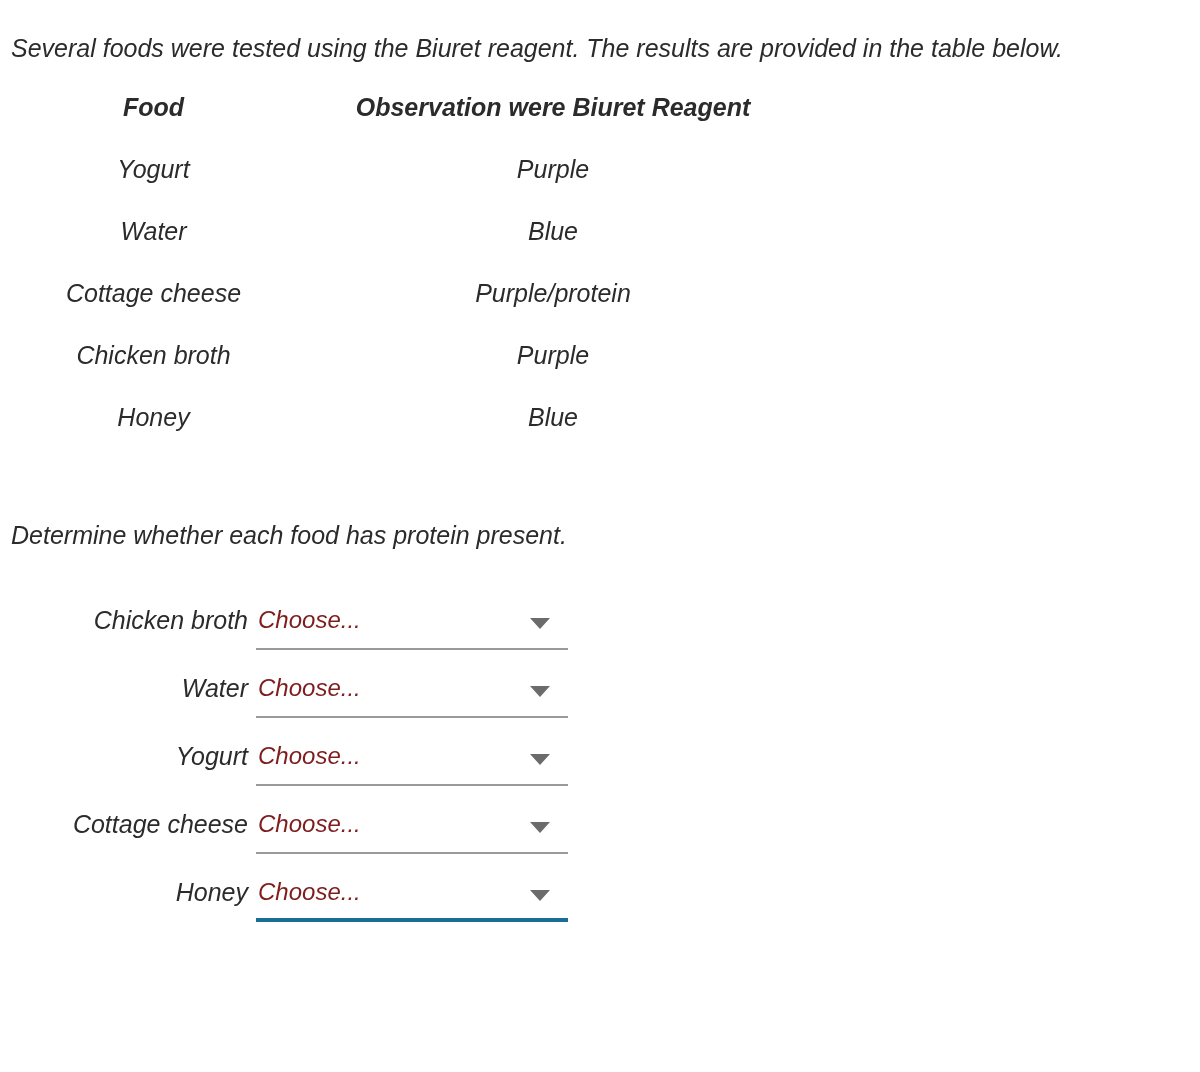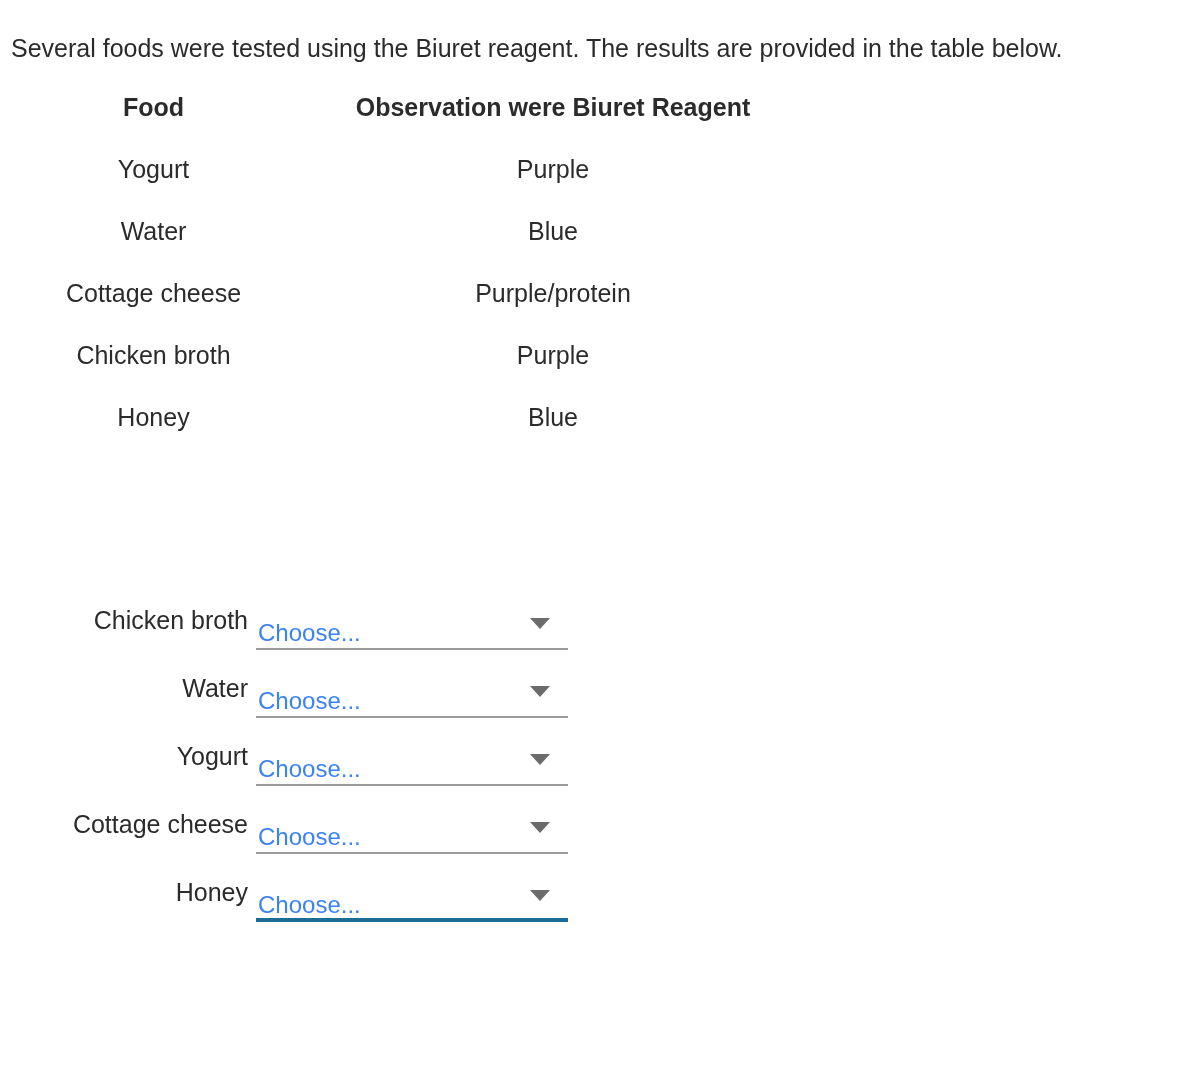--- a/index.html
+++ b/index.html
@@ -15,20 +15,21 @@
     font-family: "Liberation Sans", sans-serif;
     color: #2b2b2b;
     -webkit-font-smoothing: antialiased;
   }
 
   .page {
     position: relative;
     width: 1200px;
     height: 916px;
     background: #ffffff;
+    font-style: italic;
   }
 
   
   .intro {
     position: absolute;
     left: 11px;
     top: 30px;
     width: 1400px;
     font-size: 25px;
     line-height: 36px;
@@ -112,23 +113,22 @@
   }
   .dd-select.focused {
     border-bottom: 4px solid #1a6e96;
   }
   .dd-value {
     position: absolute;
     left: 2px;
     top: 4px;
     font-size: 24px;
     line-height: 32px;
-    color: #3b82f6;
-    white-space: nowrap;
-    margin-top: 13px;
+    color: #7f1d1d;
+    white-space: nowrap;
   }
   .dd-arrow {
     position: absolute;
     right: 18px;
     top: 18px;
     width: 0;
     height: 0;
     border-left: 10px solid transparent;
     border-right: 10px solid transparent;
     border-top: 11px solid #6b6b6b;
@@ -165,20 +165,21 @@
           <td class="col-food">Chicken broth</td>
           <td class="col-observ">Purple</td>
         </tr>
         <tr>
           <td class="col-food">Honey</td>
           <td class="col-observ">Blue</td>
         </tr>
       </tbody>
   </table>
 
+  <div class="prompt">Determine whether each food has protein present.</div>
 
   <div class="dropdown-list" id="dropdown-list">
       <div class="dd-row">
         <div class="dd-label">Chicken broth</div>
         <div class="dd-select">
           <span class="dd-value">Choose...</span>
           <span class="dd-arrow"></span>
         </div>
       </div>
       <div class="dd-row">

